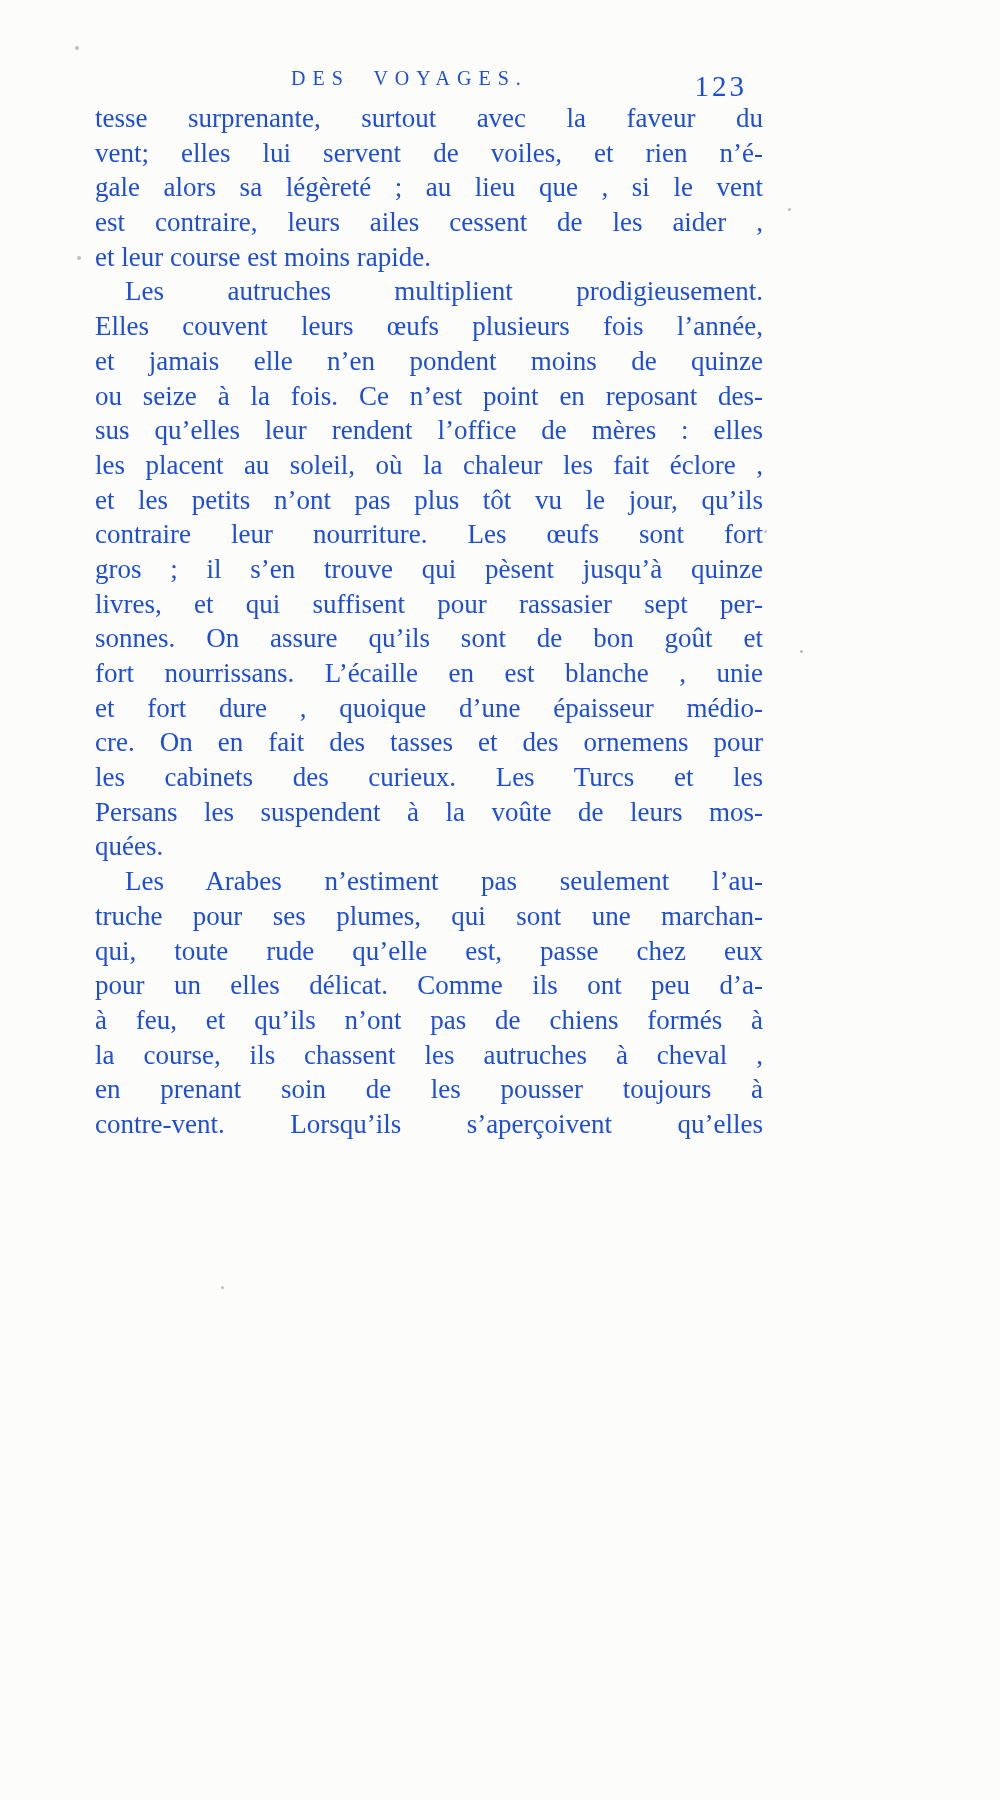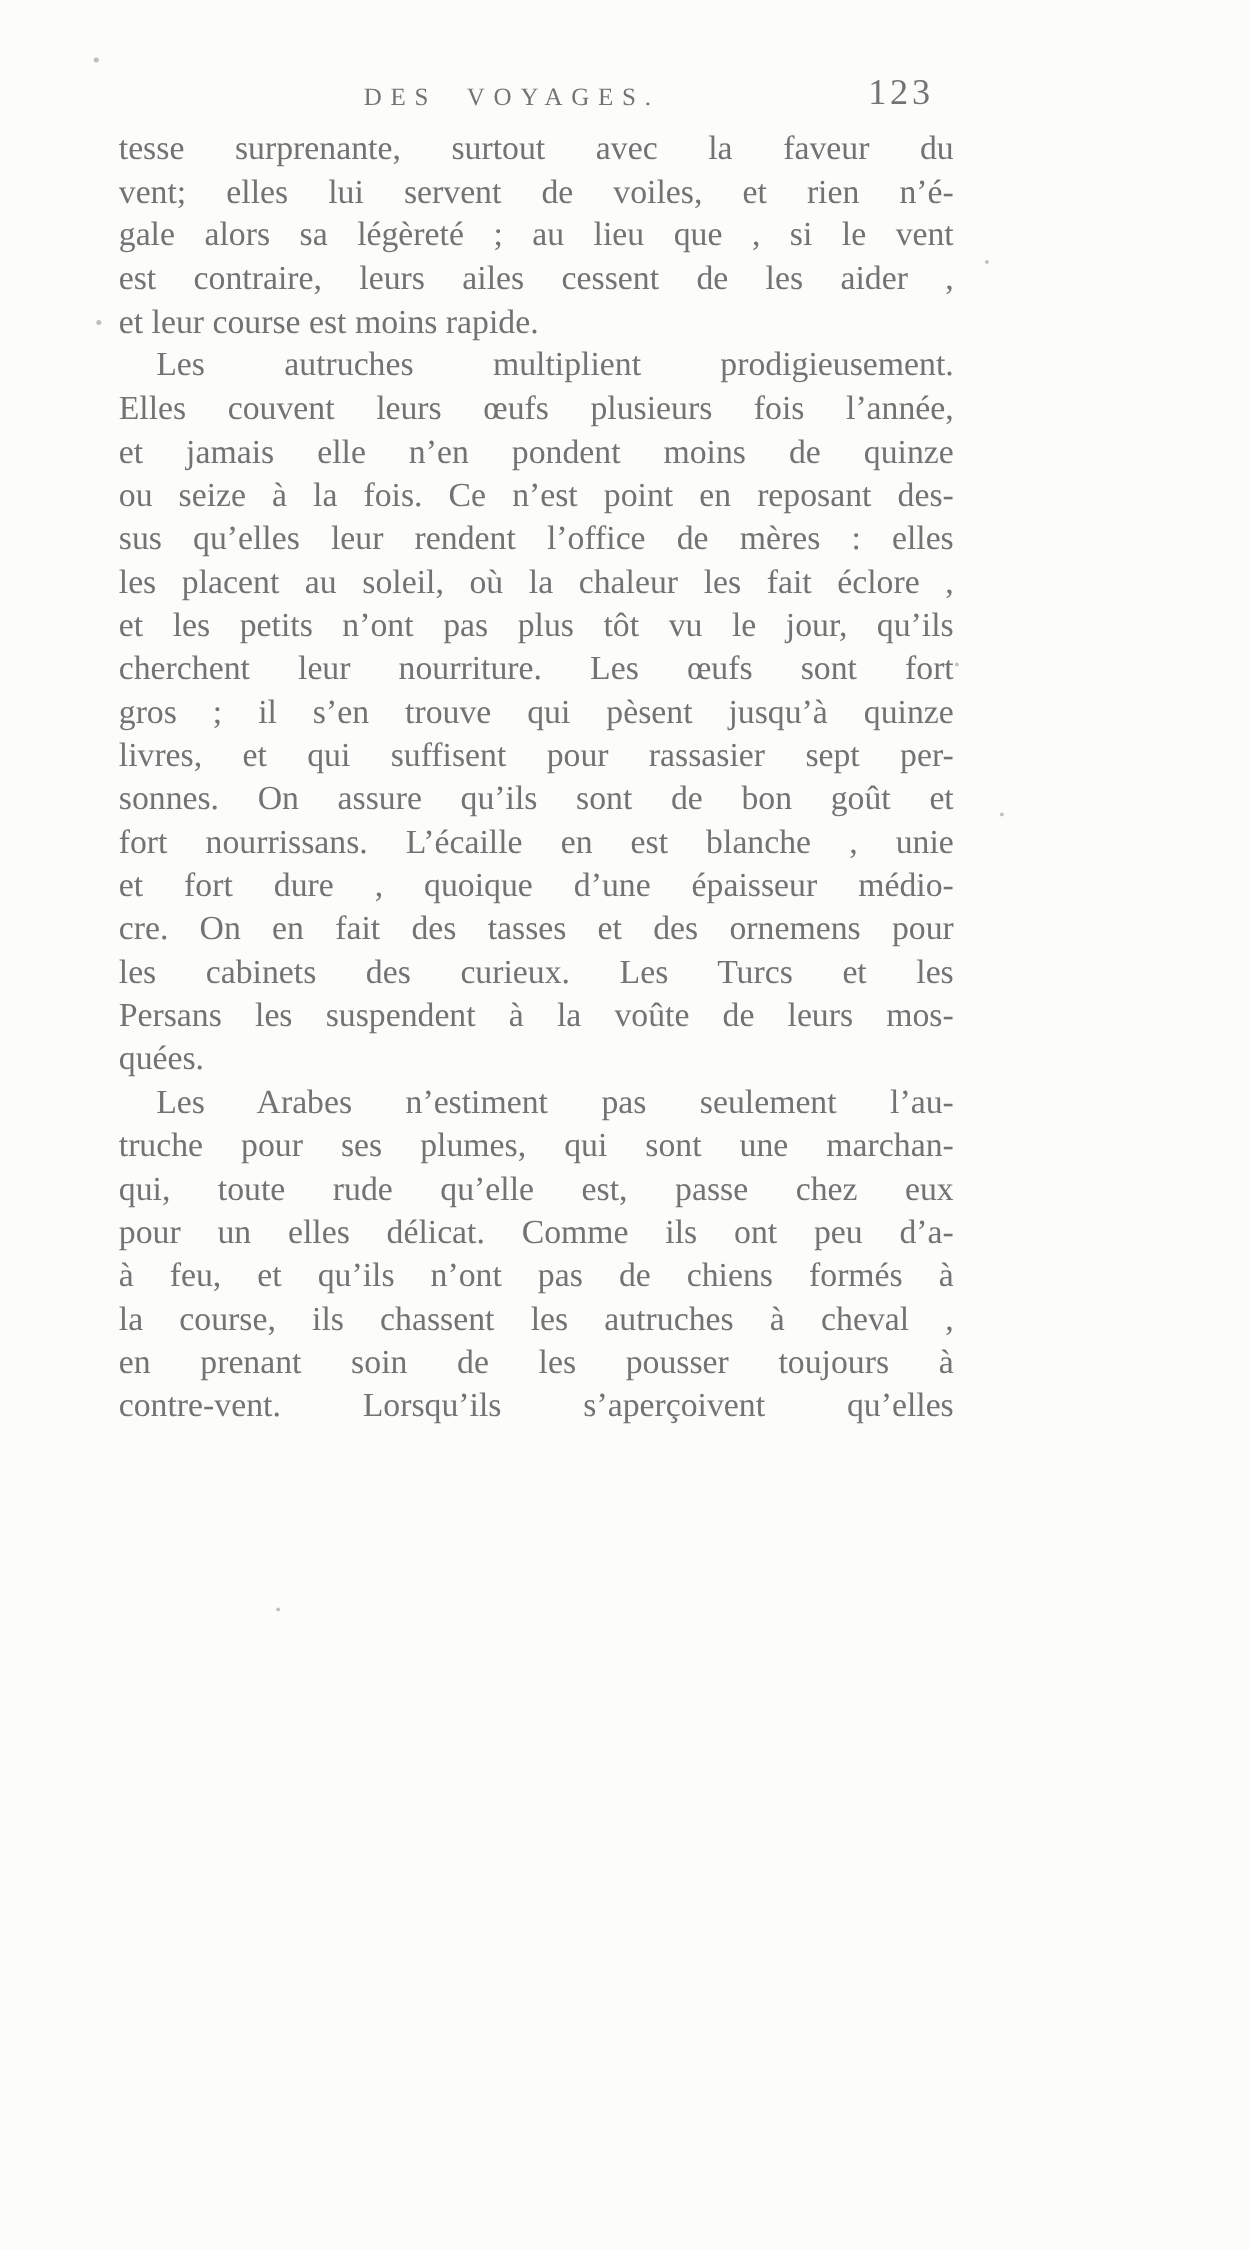--- a/index.html
+++ b/index.html
@@ -24,21 +24,21 @@
   .running-title {
     position: absolute;
     left: 196px; top: 9px;
     font-size: 20px;
     letter-spacing: 7px;
     word-spacing: 12px;
     white-space: nowrap;
   }
   .page-number {
     position: absolute;
-    right: 16px; top: 0;
+    right: 16px; top: 12px;
     font-size: 29px;
     letter-spacing: 3px;
   }
   .body-text {
     position: absolute;
     top: 101px; left: 95px;
     width: 668px;
     font-size: 27px;
     line-height: 34.7px;
   }
@@ -55,41 +55,41 @@
   .speck {
     position: absolute;
     background: #8d8d89;
     border-radius: 50%;
     opacity: 0.55;
   }
 </style>
 </head>
 <body>
 
-<div class="page" style="background: rgb(252, 252, 250); color: #737373; font-family: Liberation Serif, serif;">
+<div class="page" style="background: rgb(252, 252, 250); color: #1d4ed8; font-family: Liberation Serif, serif;">
 
   <div class="page-header">
     <div class="running-title">DES VOYAGES.</div>
     <div class="page-number">123</div>
   </div>
 
   <div class="body-text">
       <div class="line">tesse surprenante, surtout avec la faveur du</div>
       <div class="line">vent; elles lui servent de voiles, et rien n’é-</div>
       <div class="line">gale alors sa légèreté ; au lieu que , si le vent</div>
       <div class="line">est contraire, leurs ailes cessent de les aider ,</div>
       <div class="line end">et leur course est moins rapide.</div>
       <div class="line indent">Les autruches multiplient prodigieusement.</div>
       <div class="line">Elles couvent leurs œufs plusieurs fois l’année,</div>
       <div class="line">et jamais elle n’en pondent moins de quinze</div>
       <div class="line">ou seize à la fois. Ce n’est point en reposant des-</div>
       <div class="line">sus qu’elles leur rendent l’office de mères : elles</div>
       <div class="line">les placent au soleil, où la chaleur les fait éclore ,</div>
       <div class="line">et les petits n’ont pas plus tôt vu le jour, qu’ils</div>
-      <div class="line">cherchent leur nourriture. Les œufs sont fort</div>
+      <div class="line">contraire leur nourriture. Les œufs sont fort</div>
       <div class="line">gros ; il s’en trouve qui pèsent jusqu’à quinze</div>
       <div class="line">livres, et qui suffisent pour rassasier sept per-</div>
       <div class="line">sonnes. On assure qu’ils sont de bon goût et</div>
       <div class="line">fort nourrissans. L’écaille en est blanche , unie</div>
       <div class="line">et fort dure , quoique d’une épaisseur médio-</div>
       <div class="line">cre. On en fait des tasses et des ornemens pour</div>
       <div class="line">les cabinets des curieux. Les Turcs et les</div>
       <div class="line">Persans les suspendent à la voûte de leurs mos-</div>
       <div class="line end">quées.</div>
       <div class="line indent">Les Arabes n’estiment pas seulement l’au-</div>

